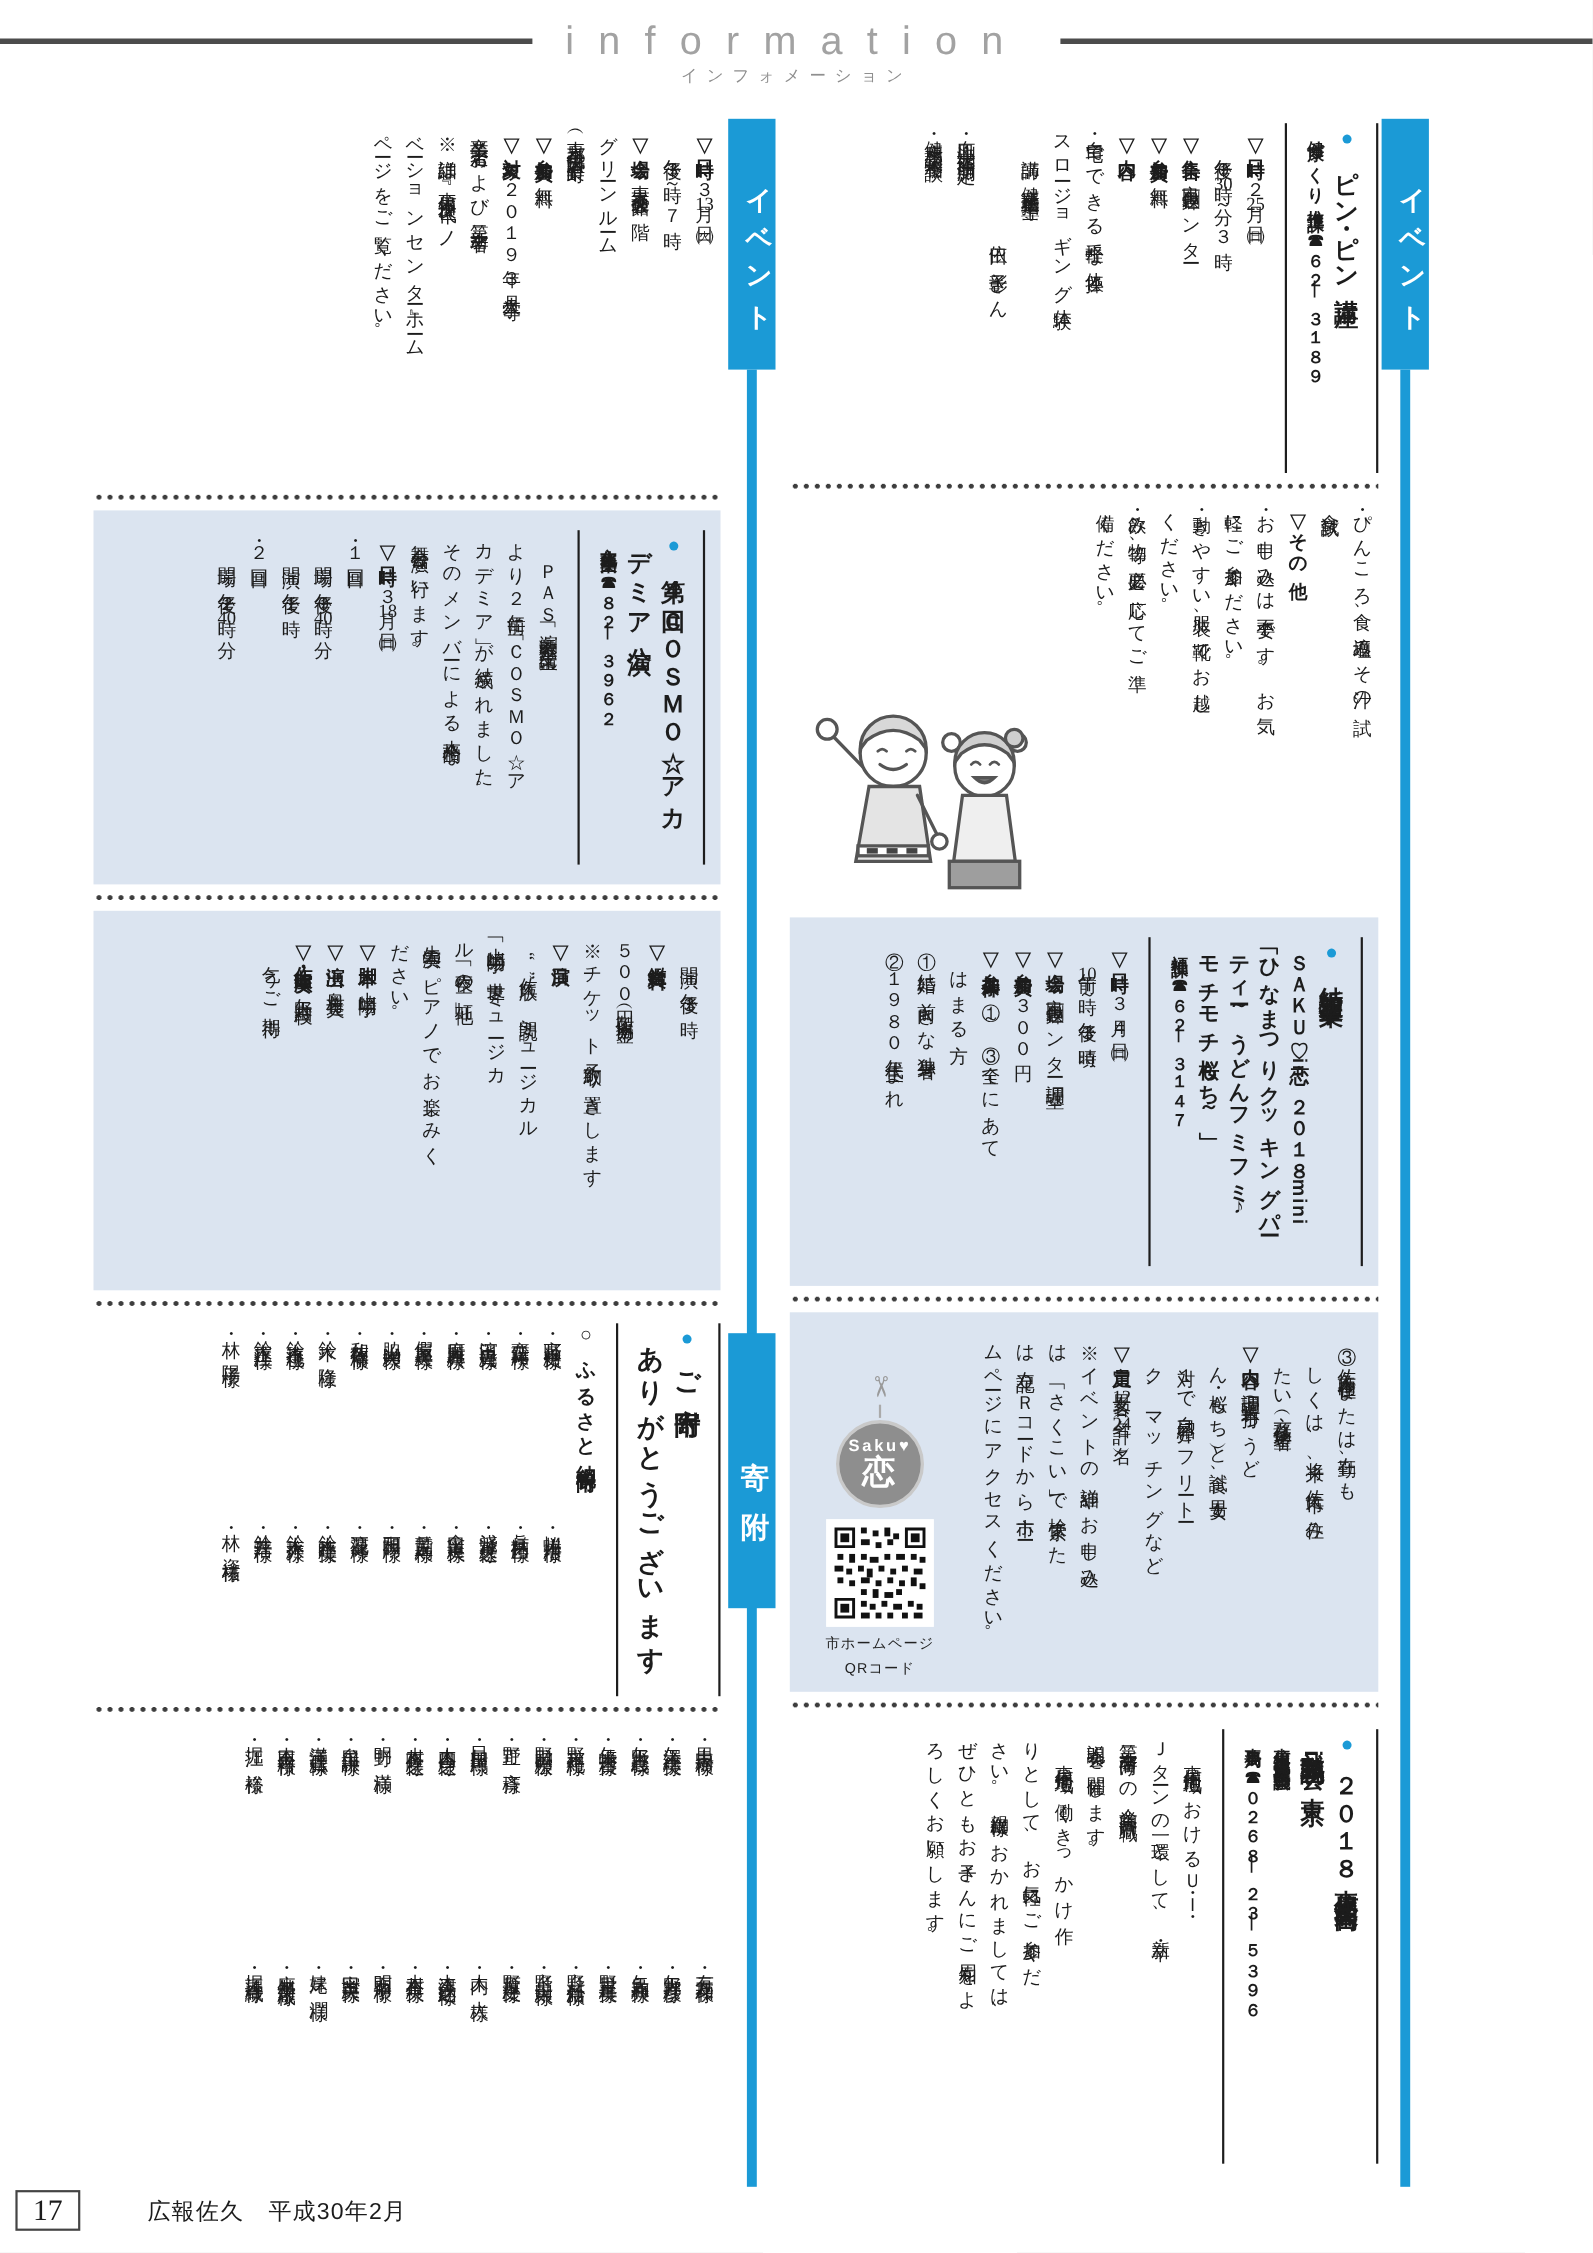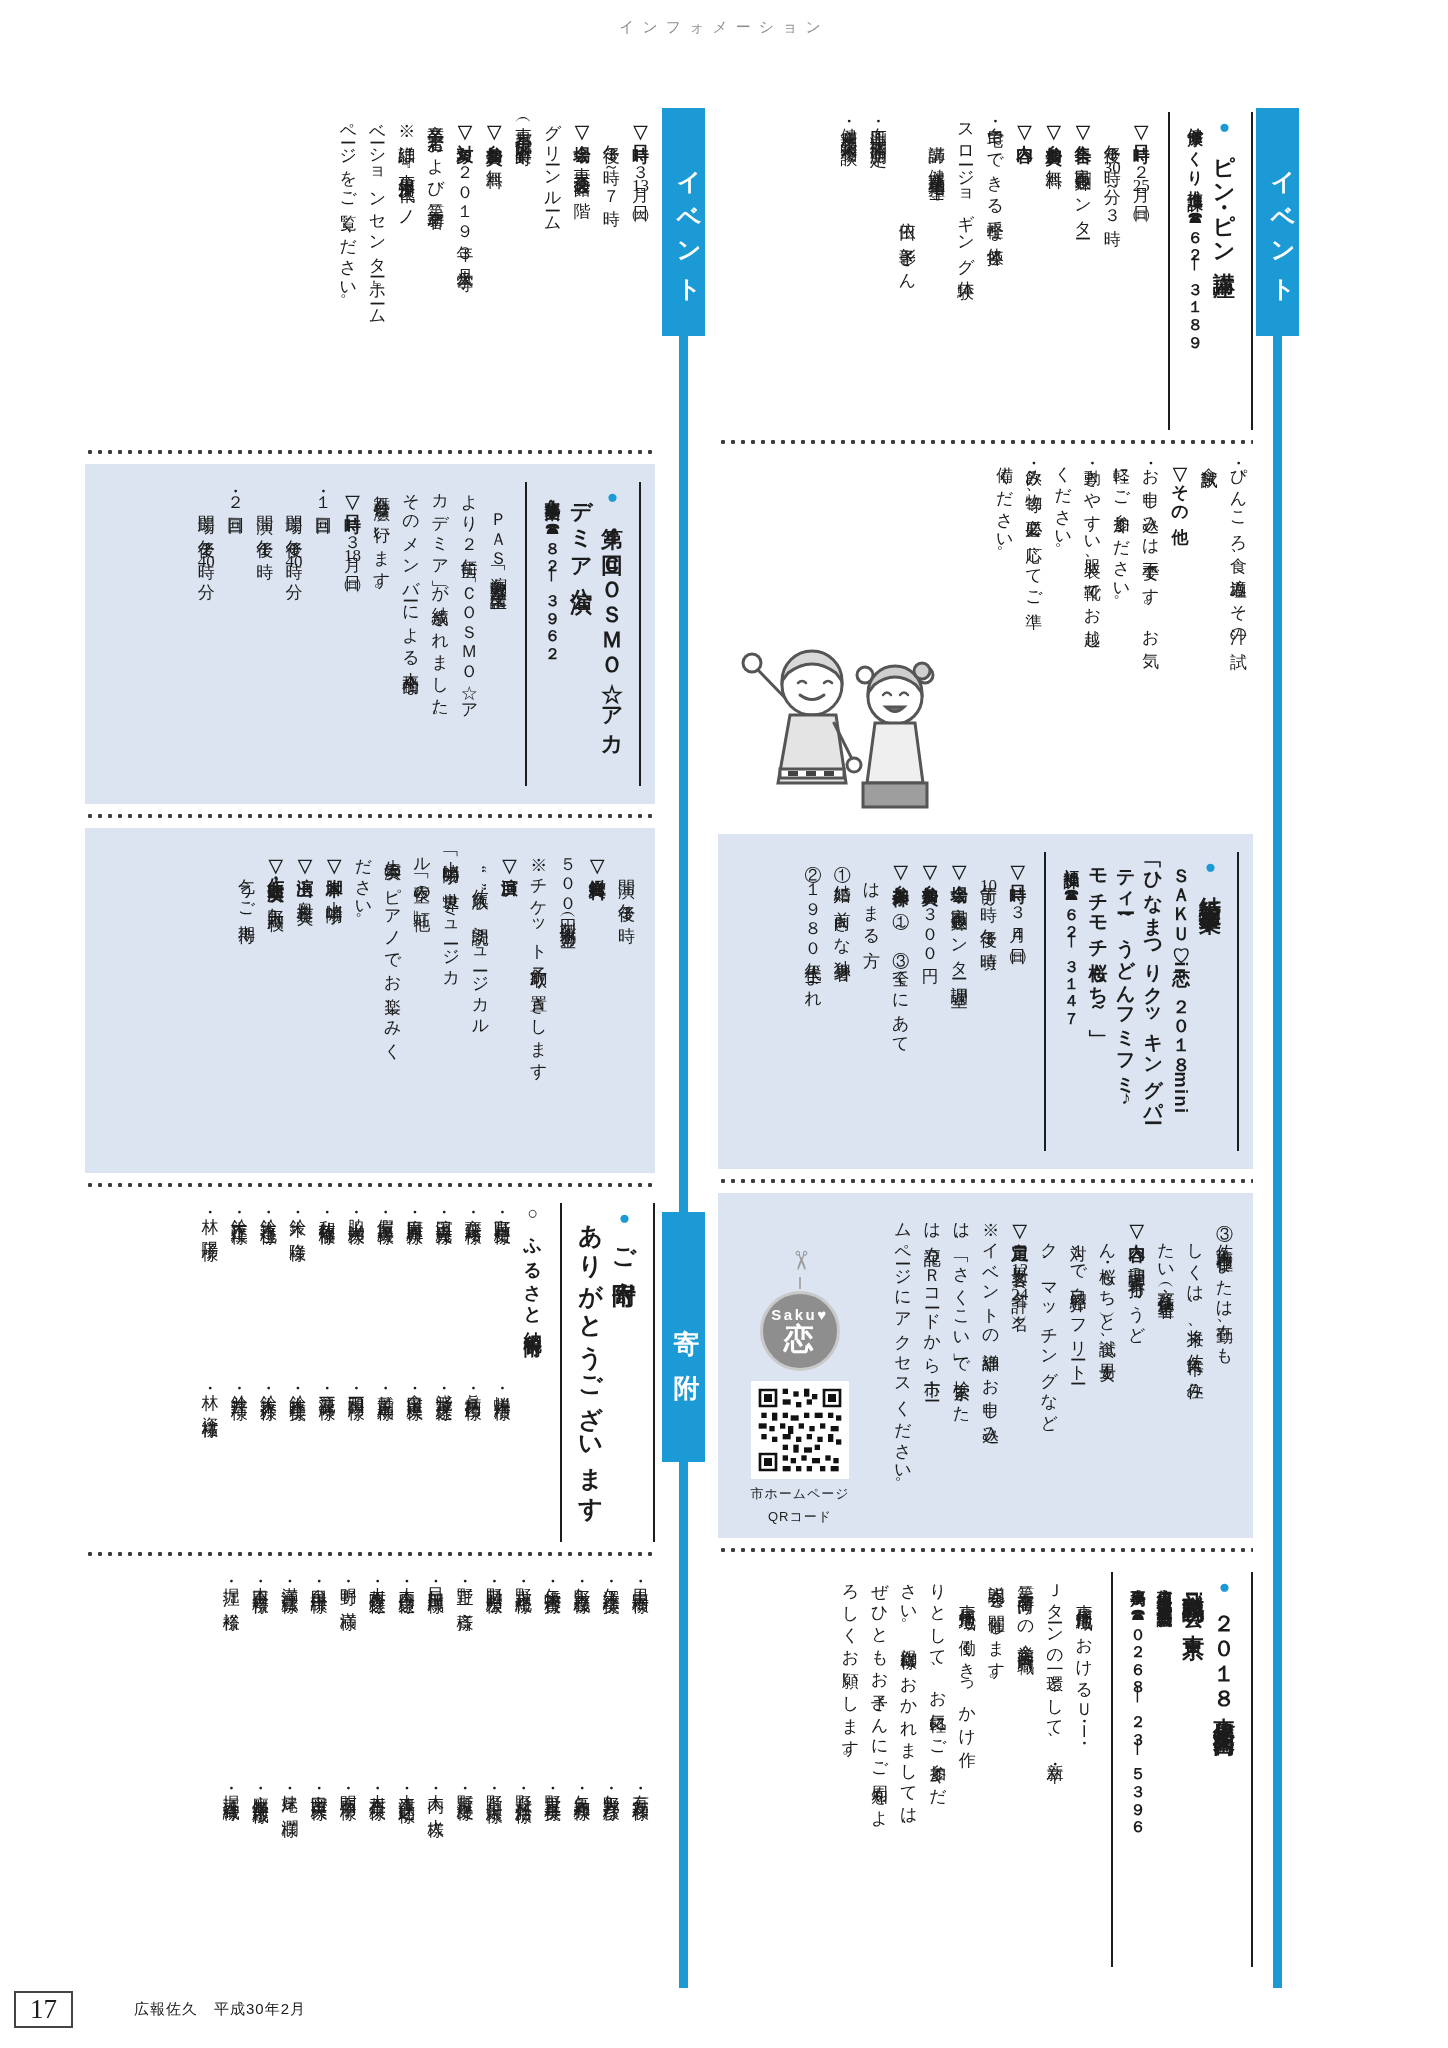--- a/index.html
+++ b/index.html
@@ -79,28 +79,33 @@
     border:3px solid #c9c9c9; color:#fff; display:flex; flex-direction:column;
     align-items:center; justify-content:center; font-family:"Liberation Sans", sans-serif; }
   .medal .s1 { font-size:15px; font-weight:700; line-height:1; }
   .medal .s2 { font-size:30px; font-weight:700; line-height:1.1; }
   .qr-tile { background:#fff; padding:5px; margin-top:10px; line-height:0; }
   .qr-cap { font-family:"Liberation Sans", sans-serif; font-size:13px;
     letter-spacing:1px; text-align:center; white-space:pre-line; margin-top:4px; color:#222; }
   
   .ftr { position:absolute; left:14px; bottom:20px; display:flex; align-items:center;gap:47px; }
   .pageno { border:2px solid #444; font-size:27px; padding:1px 14px; font-family:"Liberation Serif", serif; }
-  .issue { font-family:"Liberation Sans", sans-serif; font-size:15px; margin-left:14px; letter-spacing:1px; }
+  .issue { font-family:"Liberation Sans", sans-serif; font-size:21px; margin-left:14px; letter-spacing:1px; }
 </style>
 </head>
 <body>
 
 <div class="page">
 
   <div class="hdr">
+    <div class="hdr-row">
+      <div class="hline"></div>
+      <div class="hword">information</div>
+      <div class="hline"></div>
+    </div>
     <div class="hja">インフォメーション</div>
   </div>
 
   <div class="tab tab-event" style="left:1256px; top:108px; height:228px;">イベント</div>
   <div class="stem" style="left:1273px; top:336px; height:1652px;"></div>
   <div class="tab tab-event" style="left:662px; top:108px; height:228px;">イベント</div>
   <div class="stem" style="left:679px; top:336px; height:1652px;"></div>
   <div class="tab tab-kifu" style="left:662px; top:1212px; height:250px;">寄附</div>
 
   <div class="col col-right">

